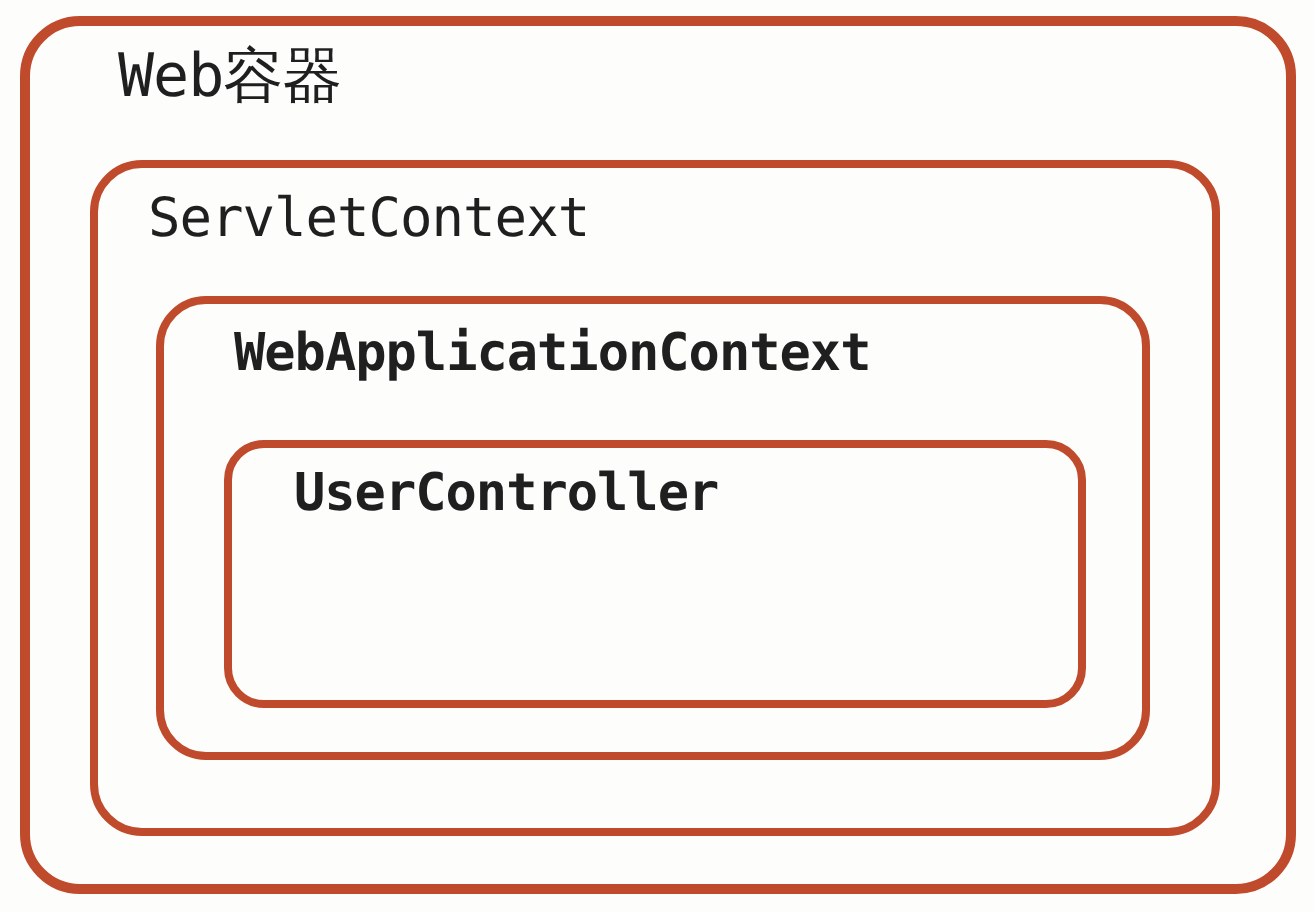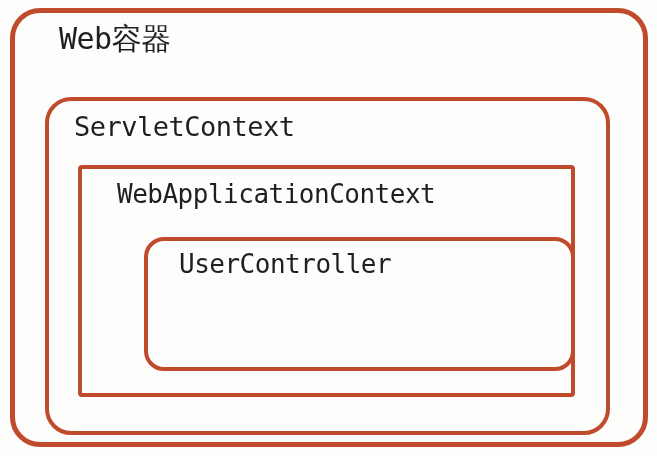--- a/index.html
+++ b/index.html
@@ -39,51 +39,51 @@
     border-radius: 30px;
   }
   .label-web {
     left: 44px; top: 8px;
     font-size: 30px;
     line-height: 36px;
   }
 
   
   .box-servlet {
-    left: 30px; top: 84px;
+    left: 30px; top: 67px;
     width: 565px; height: 338px;
     border-width: 4px;
     border-radius: 26px;
   }
   .label-servlet {
     left: 25px; top: 9px;
     font-size: 27px;
     line-height: 33px;
   }
 
   
   .box-wac {
     left: 29px; top: 64px;
     width: 497px; height: 232px;
     border-width: 4px;
-    border-radius: 4px;
+    border-radius: 25px;
+    font-weight: bold;
   }
   .label-wac {
     left: 35px; top: 9px;
     font-size: 26px;
     line-height: 32px;
   }
 
   
   .box-uc {
     left: 30px; top: 68px;
     width: 431px; height: 134px;
     border-width: 4px;
     border-radius: 20px;
-    margin-left: 32px;
   }
   .label-uc {
     left: 31px; top: 7px;
     font-size: 26px;
     line-height: 32px;
   }
   .label-mapping {
     left: 31px; top: 63px;
     font-size: 26px;
     line-height: 32px;

